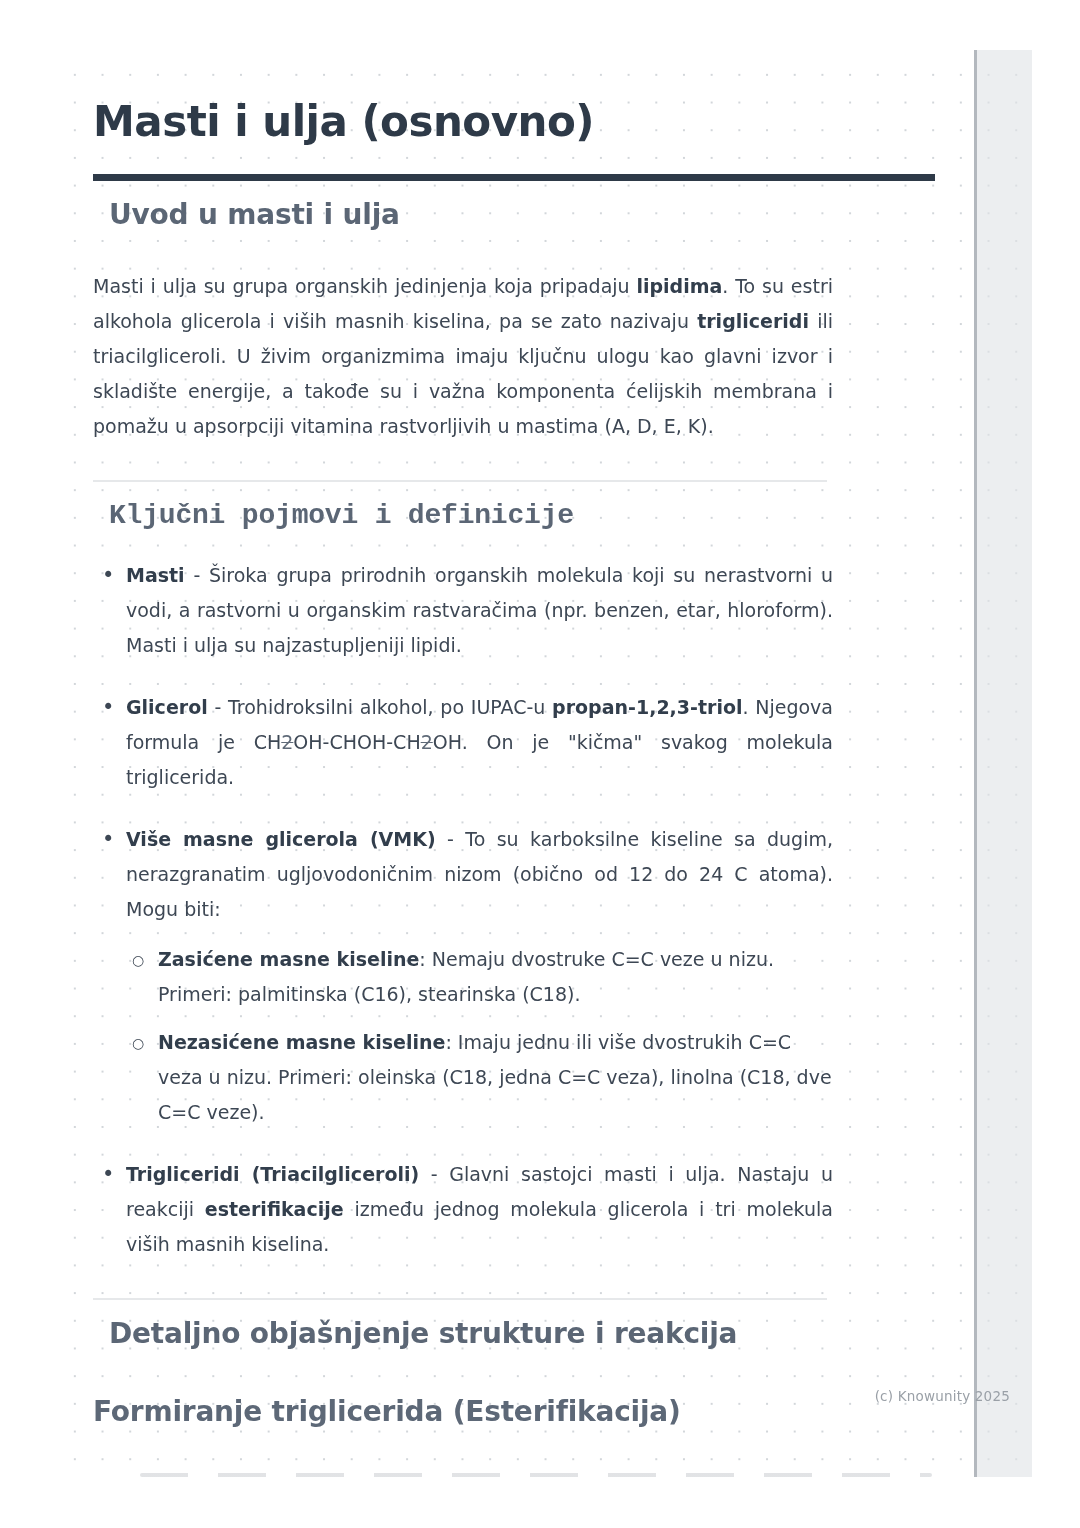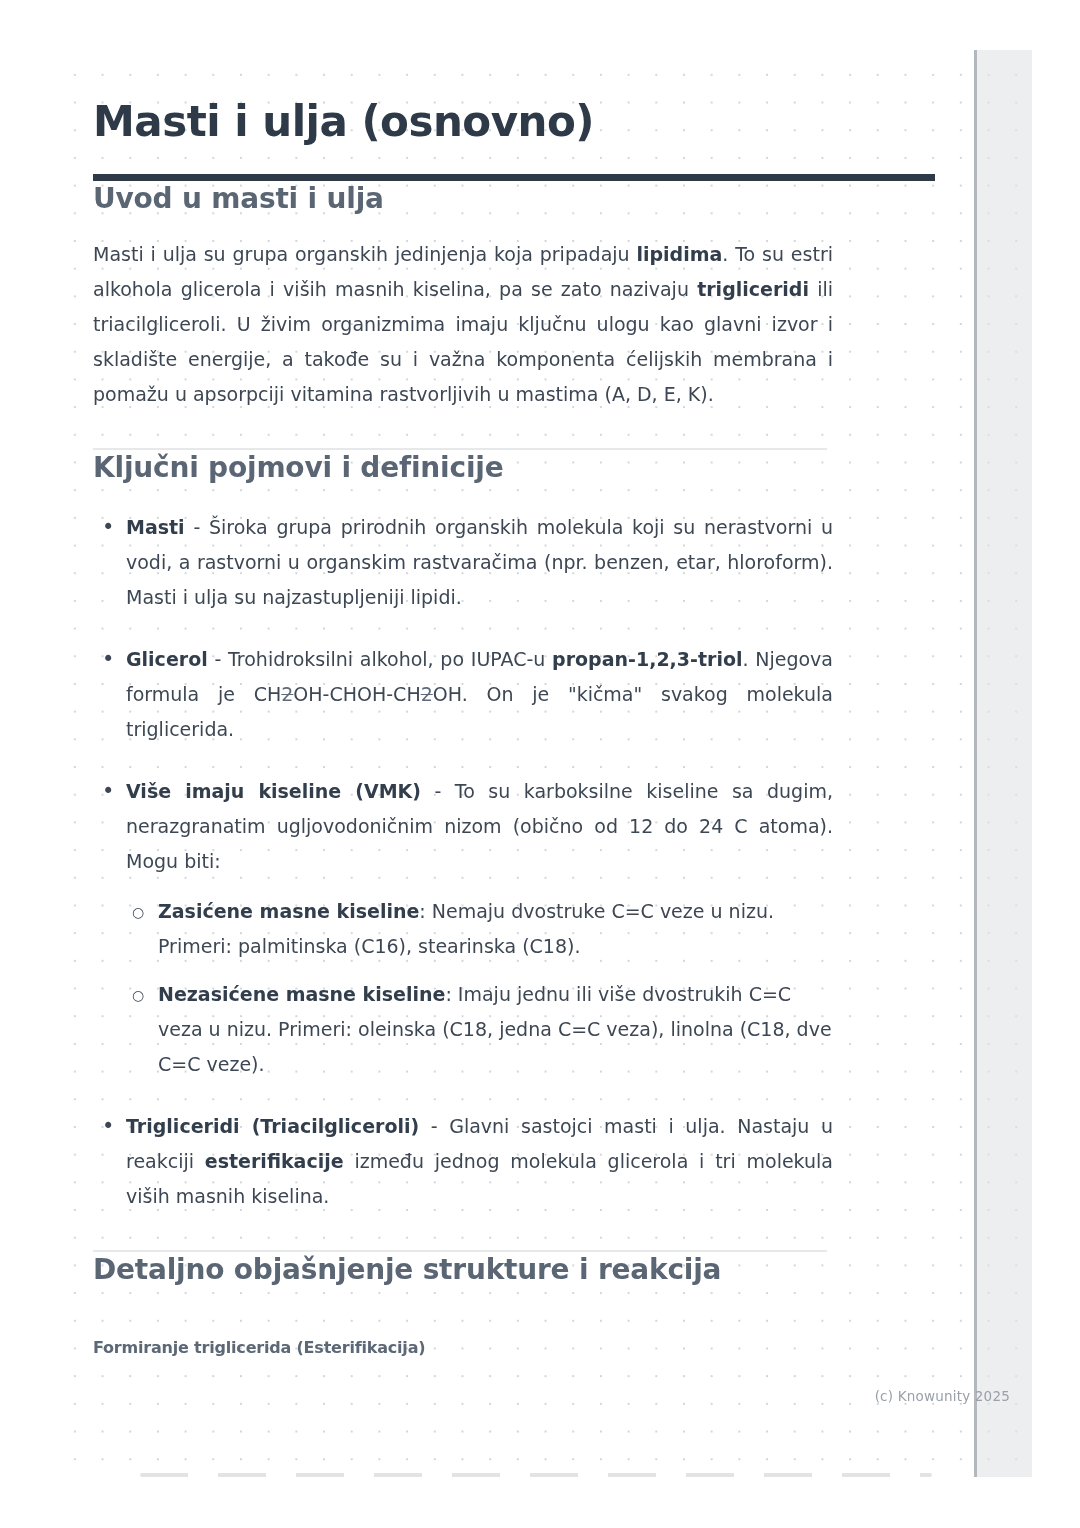--- a/index.html
+++ b/index.html
@@ -26,33 +26,33 @@
 
   .content{position:relative;padding:46px 0 0 43px;width:740px;}
 
   h1.doc-title{
     margin:0;font-size:42px;line-height:52px;font-weight:bold;
     color:#2e3a48;letter-spacing:-0.5px;white-space:nowrap;
   }
   .title-rule{margin-top:26px;width:842px;height:7px;background:#2e3a48;}
 
   h2.sec{
-    margin:0;font-size:28px;line-height:36px;font-weight:bold;
+    margin:16px;font-size:28px;line-height:36px;font-weight:bold;
     color:#5b6675;letter-spacing:-0.2px;
   }
   .sec-uvod{margin-top:44px;}
-  .sec-kljucni{margin-top:36px;}
+  .sec-kljucni{margin-top:36px;font-family:Liberation Mono, monospace;}
   .sec-detaljno{margin-top:40px;font-size:29px;}
   h3.subsec{
-    margin:44px 0 0 0;font-size:16px;line-height:32px;font-weight:bold;
+    margin:44px 0 0 0;font-size:28px;line-height:32px;font-weight:bold;
     color:#5d6877;letter-spacing:-0.2px;
   }
 
   p.para{
-    margin:20px 0 0 0;width:740px;
+    margin:36px 0 0 0;width:740px;
     font-size:19px;line-height:35px;color:#3d4754;
     text-align:justify;
   }
   .divider{margin-top:36px;width:734px;height:2px;background:#e6e8ea;}
 
   ul.list{list-style:none;margin:24px 0 0 0;padding:0;width:740px;}
   ul.list > li{
     position:relative;margin:0 0 27px 0;padding-left:33px;
     font-size:19px;line-height:35px;color:#3d4754;text-align:justify;
   }
@@ -109,21 +109,21 @@
         <li>
           <span class="marker">•</span>
           <span><b>Masti</b><span> - Široka grupa prirodnih organskih molekula koji su nerastvorni u vodi, a rastvorni u organskim rastvaračima (npr. benzen, etar, hloroform). Masti i ulja su najzastupljeniji lipidi.</span></span>
         </li>
         <li>
           <span class="marker">•</span>
           <span><b>Glicerol</b><span> - Trohidroksilni alkohol, po IUPAC-u </span><b>propan-1,2,3-triol</b><span>. Njegova formula je CH</span><s>2</s><span>OH-CHOH-CH</span><s>2</s><span>OH. On je "kičma" svakog molekula triglicerida.</span></span>
         </li>
         <li>
           <span class="marker">•</span>
-          <span><b>Više imaju kiseline (VMK)</b><span> - To su karboksilne kiseline sa dugim, nerazgranatim ugljovodoničnim nizom (obično od 12 do 24 C atoma). Mogu biti:</span></span>
+          <span><b>Više masne glicerola (VMK)</b><span> - To su karboksilne kiseline sa dugim, nerazgranatim ugljovodoničnim nizom (obično od 12 do 24 C atoma). Mogu biti:</span></span>
           <ul class="sublist">
             <li>
               <span class="marker">○</span>
               <span><b>Zasićene masne kiseline</b><span>: Nemaju dvostruke C=C veze u nizu. Primeri: palmitinska (C16), stearinska (C18).</span></span>
             </li>
             <li>
               <span class="marker">○</span>
               <span><b>Nezasićene masne kiseline</b><span>: Imaju jednu ili više dvostrukih C=C veza u nizu. Primeri: oleinska (C18, jedna C=C veza), linolna (C18, dve C=C veze).</span></span>
             </li>
           </ul>

